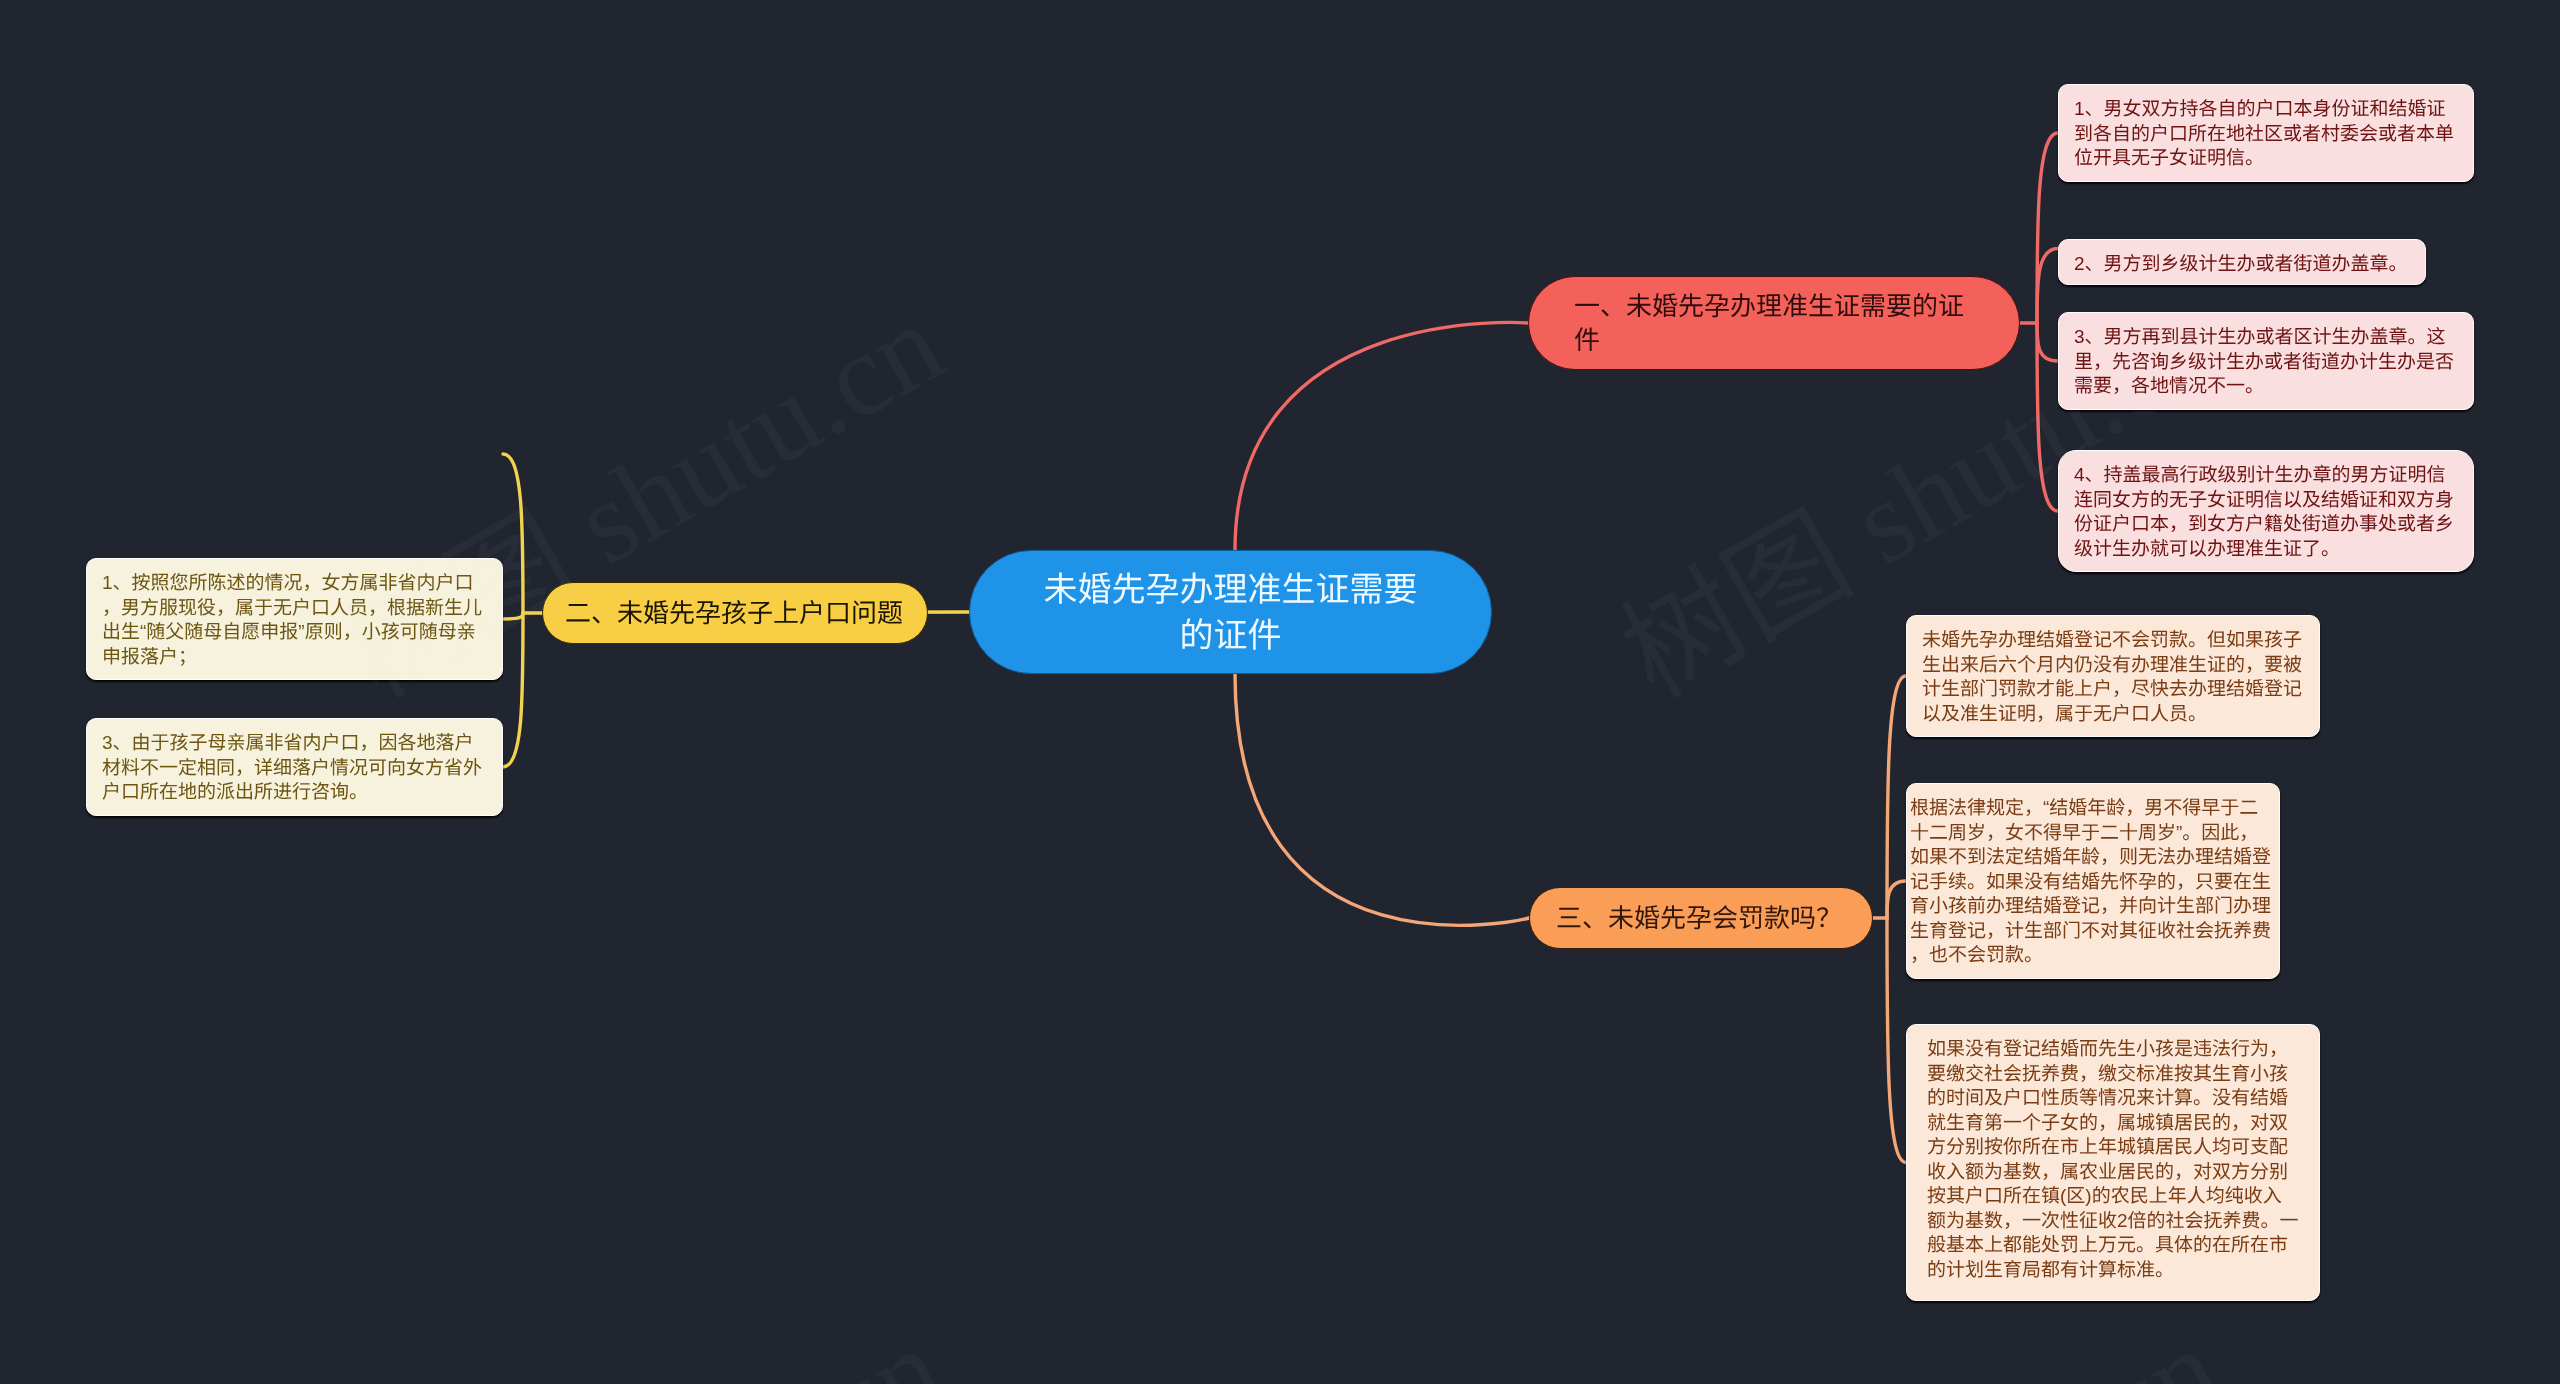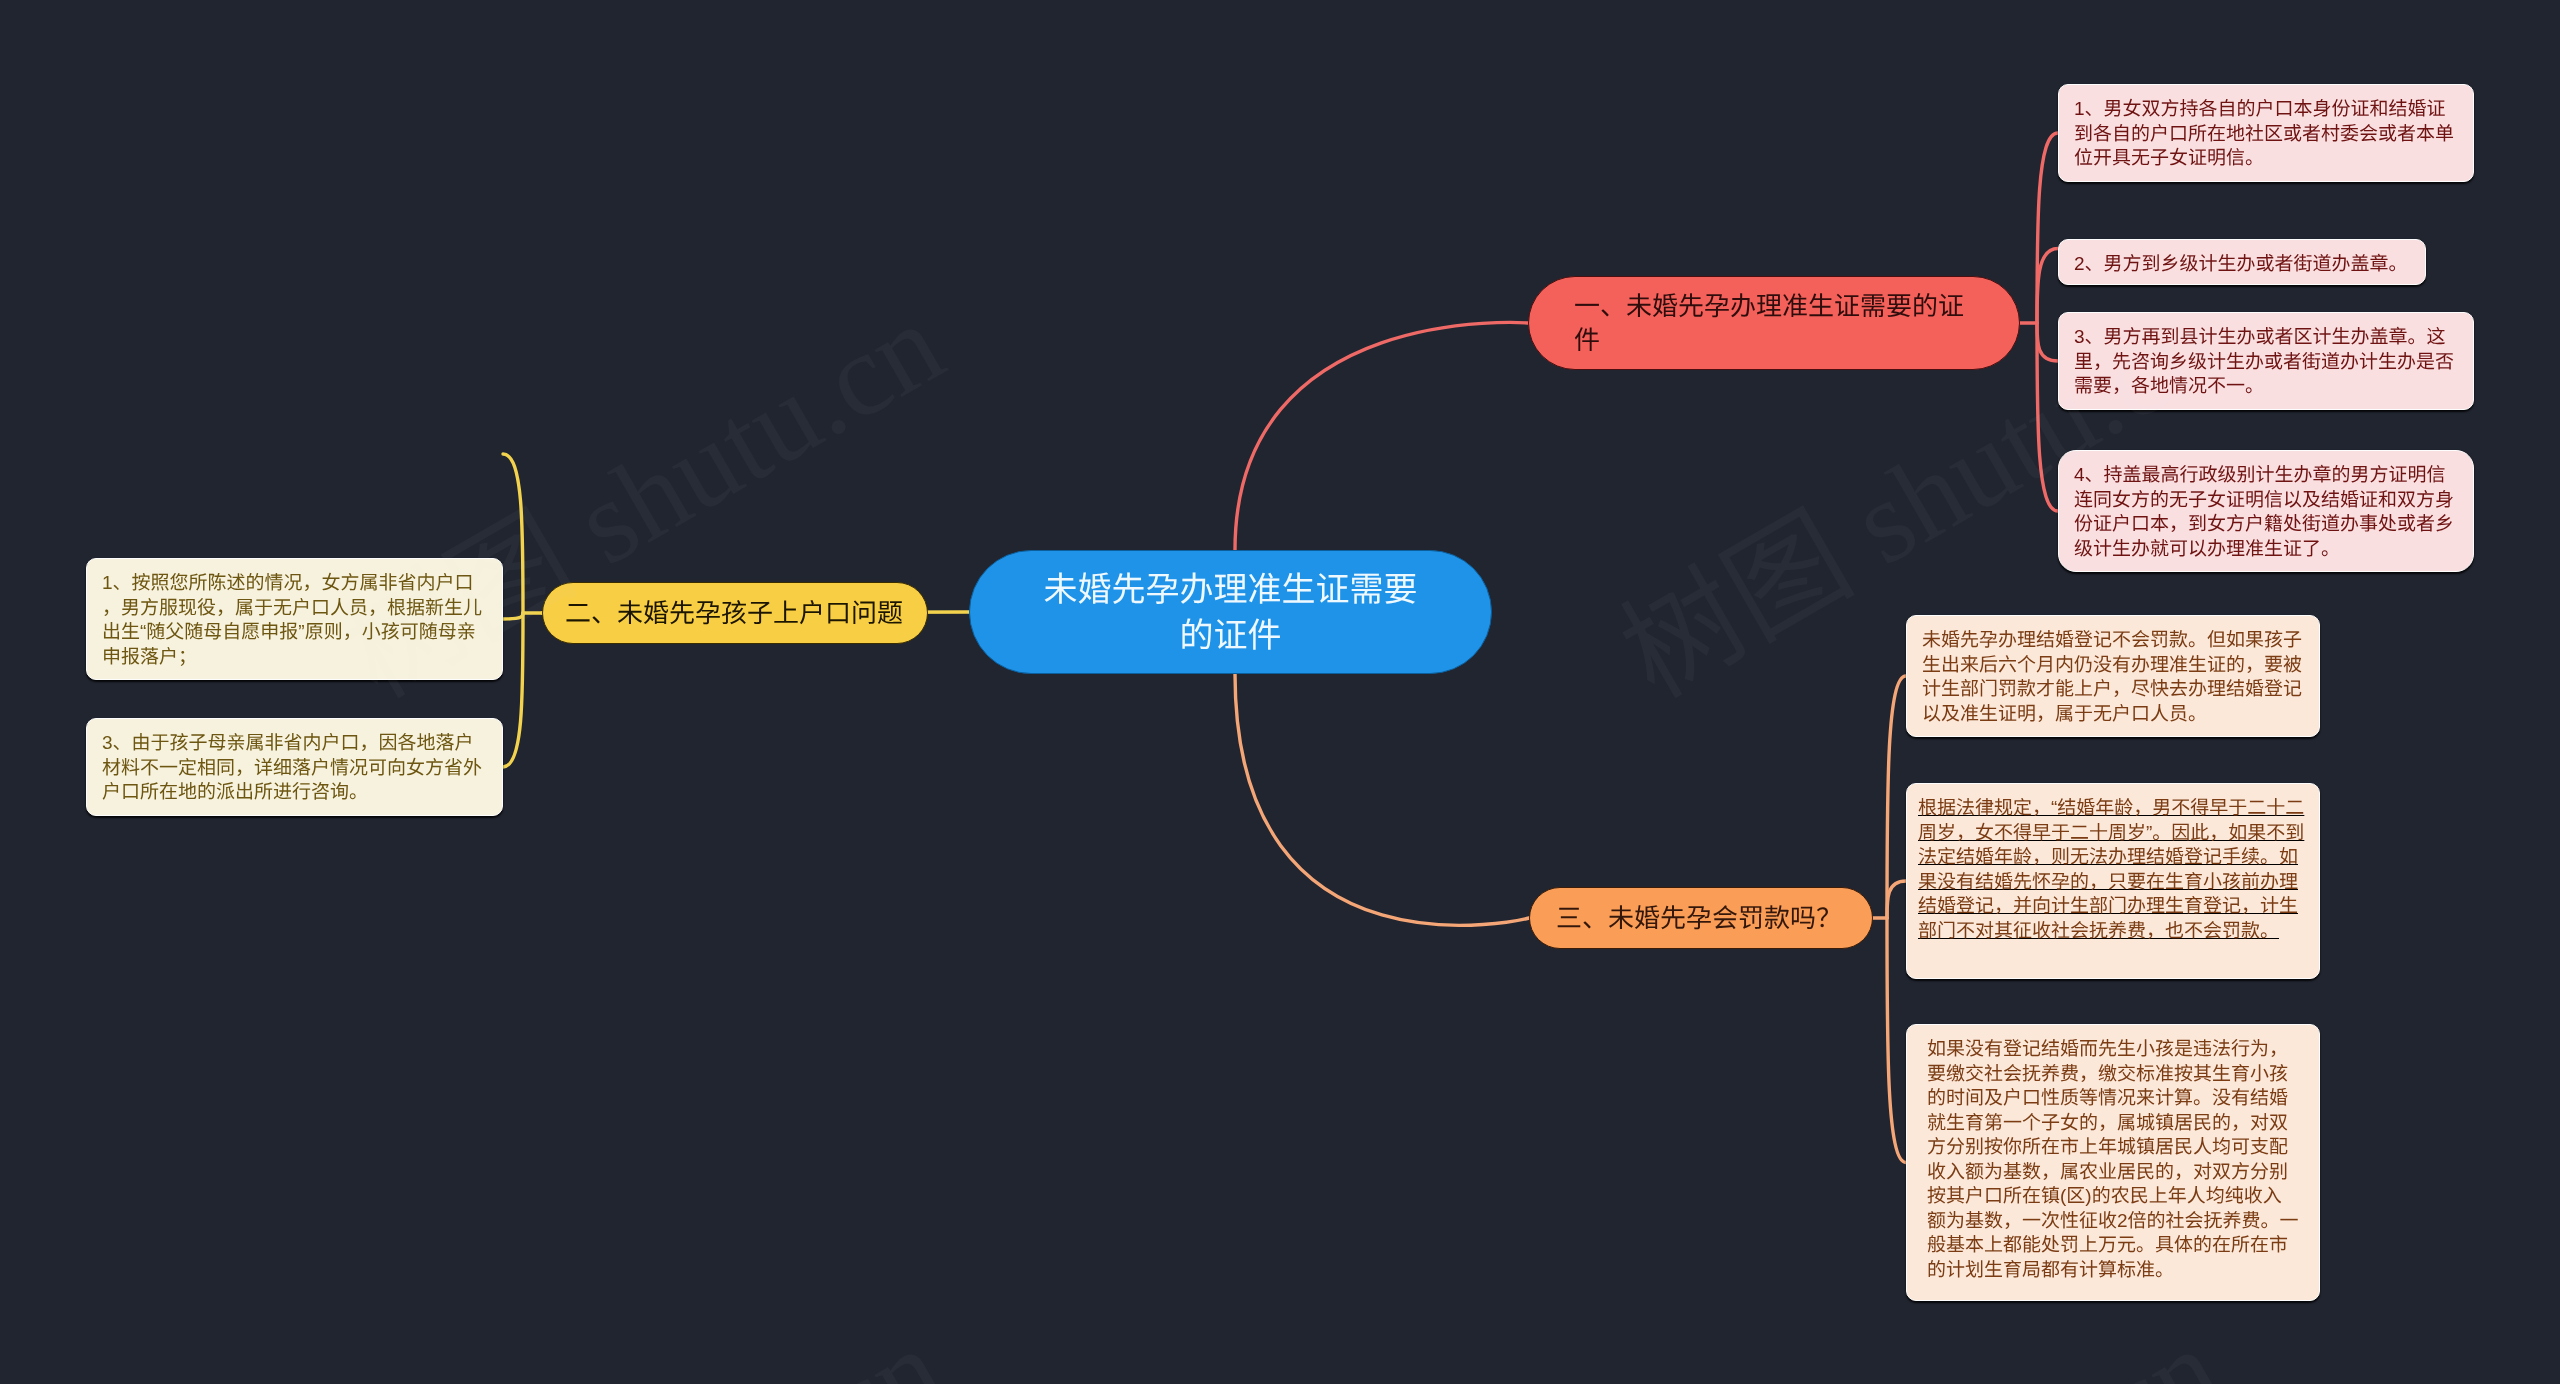--- a/index.html
+++ b/index.html
@@ -78,22 +78,22 @@
     <span style="font-size:19px;line-height:24.5px;color:var(--b2-leaf-text);">3、由于孩子母亲属非省内户口，因各地落户材料不一定相同，详细落户情况可向女方省外户口所在地的派出所进行咨询。</span>
   </div>
   <div class="pill" style="left:1529px;top:887px;width:344px;height:62px;
               background:var(--b3-fill);border-color:var(--b3-border);padding:0 26px;">
     <span style="font-size:26px;line-height:34px;color:var(--b3-text);">三、未婚先孕会罚款吗？</span>
   </div>
   <div class="leafbox" style="left:1906px;top:615px;width:414px;height:122px;
               background:var(--b3-leaf-fill);padding:12px 15px;">
     <span style="font-size:19px;line-height:24.5px;color:var(--b3-leaf-text);">未婚先孕办理结婚登记不会罚款。但如果孩子生出来后六个月内仍没有办理准生证的，要被计生部门罚款才能上户，尽快去办理结婚登记以及准生证明，属于无户口人员。</span>
   </div>
-  <div class="leafbox" style="left:1906px;top:783px;width:414px;height:196px;
-              background:var(--b3-leaf-fill);padding:12px 11px;text-decoration:underline;">
+  <div class="leafbox" style="left:1906px;top:783px;width:374px;height:196px;
+              background:var(--b3-leaf-fill);padding:12px 3px;">
     <span style="font-size:19px;line-height:24.5px;color:var(--b3-leaf-text);">根据法律规定，“结婚年龄，男不得早于二十二周岁，女不得早于二十周岁”。因此，如果不到法定结婚年龄，则无法办理结婚登记手续。如果没有结婚先怀孕的，只要在生育小孩前办理结婚登记，并向计生部门办理生育登记，计生部门不对其征收社会抚养费，也不会罚款。</span>
   </div>
   <div class="leafbox" style="left:1906px;top:1024px;width:414px;height:277px;
               background:var(--b3-leaf-fill);padding:12px 20px;">
     <span style="font-size:19px;line-height:24.5px;color:var(--b3-leaf-text);">如果没有登记结婚而先生小孩是违法行为，要缴交社会抚养费，缴交标准按其生育小孩的时间及户口性质等情况来计算。没有结婚就生育第一个子女的，属城镇居民的，对双方分别按你所在市上年城镇居民人均可支配收入额为基数，属农业居民的，对双方分别按其户口所在镇(区)的农民上年人均纯收入额为基数，一次性征收2倍的社会抚养费。一般基本上都能处罚上万元。具体的在所在市的计划生育局都有计算标准。</span>
   </div>
   <div class="wm" style="left:387px;top:599px;font-size:118px;
               transform:rotate(-30deg);transform-origin:0 100%;">树图 shutu.cn</div>
   <div class="wm" style="left:1664px;top:599px;font-size:118px;
               transform:rotate(-30deg);transform-origin:0 100%;">树图 shutu.cn</div>

